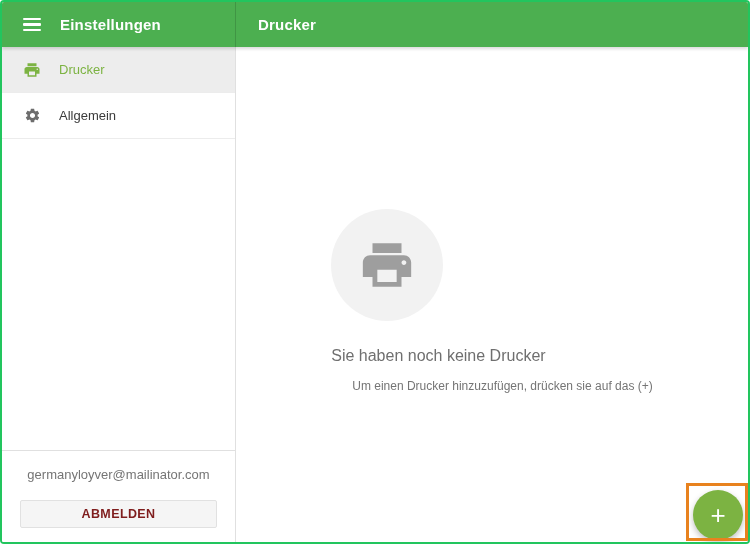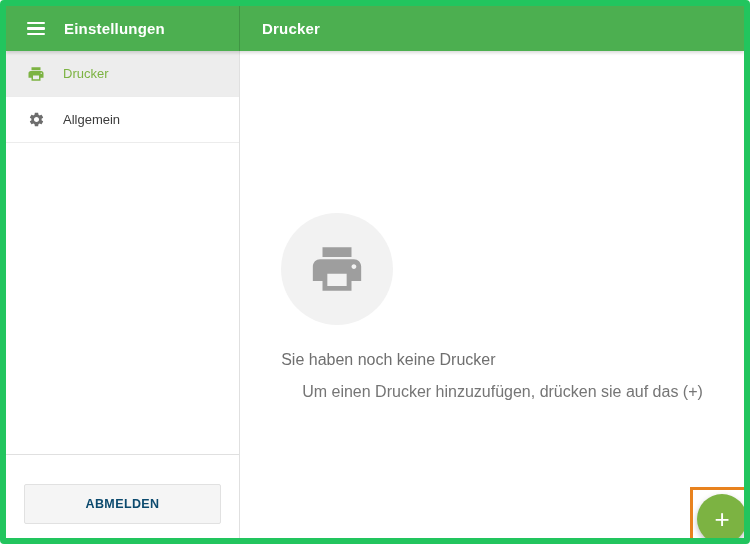--- a/index.html
+++ b/index.html
@@ -4,21 +4,21 @@
 <style>
   * { margin: 0; padding: 0; box-sizing: border-box; }
   html, body { background: #fff; }
   body {
     font-family: "Liberation Sans", sans-serif;
     width: 750px; height: 544px;
   }
   .device {
     position: relative;
     width: 750px; height: 544px;
-    border: 6px solid #22c55e;
+    border: 2px solid #22c55e;
     border-radius: 4px;
     background: #fff;
     overflow: hidden;
   }
   
   .header {
     position: absolute; top: 0; left: 0; right: 0;
     height: 45px;
     display: flex;
     background: #4caf50;
@@ -71,44 +71,44 @@
   .sidebar-footer {
     position: absolute; left: 0; right: 0; bottom: 0;
     border-top: 1px solid #e0e0e0;
     padding: 14px 18px 14px;
     text-align: center;
     background: #fff;
   }
   .account-email { font-size: 13px; color: #757575; line-height: 20px; }
   .logout-button {
     margin-top: 15px;
-    width: 100%; height: 40px;
+    width: 100%; height: 28px;
     background: #f5f5f5;
     border: 1px solid #e1e1e1;
     border-radius: 2px;
     font-family: "Liberation Sans", sans-serif;
     font-size: 12.5px; font-weight: 700; letter-spacing: 0.4px;
-    color: #0c4a6e;
+    color: #7f1d1d;
     cursor: pointer;
   }
   
   .content {
     flex: 1;
     position: relative;
     background: #fff;
     display: flex; flex-direction: column; align-items: center;
   }
   .empty-state { margin-top: 162px; display: flex; flex-direction: column; }
   .empty-circle {
     width: 112px; height: 112px; border-radius: 50%;
     background: #f2f2f2;
     display: flex; align-items: center; justify-content: center;
   }
   .empty-title { margin-top: 26px; font-size: 16px; color: #6f6f6f; }
-  .empty-subtitle { margin-top: 14px; font-size: 16px; color: #757575; margin-left: 21px; }
+  .empty-subtitle { margin-top: 14px; font-size: 12px; color: #757575; margin-left: 21px; }
   
   .fab {
     position: absolute; left: 691px; top: 488px;
     width: 50px; height: 50px; border-radius: 50%;
     background: #7cb342;
     border: none;
     box-shadow: 0 3px 6px rgba(0,0,0,0.25);
     color: #fff; font-size: 26px; font-weight: 300; line-height: 46px;
     font-family: "Liberation Sans", sans-serif;
     cursor: pointer;
@@ -156,20 +156,21 @@
       <div class="nav-item">
         <span class="nav-icon">
           <svg width="17" height="17" viewBox="0 0 24 24" fill="#6d6d6d">
             <path d="M19.14 12.94c.04-.3.06-.61.06-.94 0-.32-.02-.64-.07-.94l2.03-1.58c.18-.14.23-.41.12-.61l-1.92-3.32c-.12-.22-.37-.29-.59-.22l-2.39.96c-.5-.38-1.03-.7-1.62-.94l-.36-2.54c-.04-.24-.24-.41-.48-.41h-3.84c-.24 0-.43.17-.47.41l-.36 2.54c-.59.24-1.13.57-1.62.94l-2.39-.96c-.22-.08-.47 0-.59.22L2.74 8.87c-.12.21-.08.47.12.61l2.03 1.58c-.05.3-.09.63-.09.94s.02.64.07.94l-2.03 1.58c-.18.14-.23.41-.12.61l1.92 3.32c.12.22.37.29.59.22l2.39-.96c.5.38 1.03.7 1.62.94l.36 2.54c.05.24.24.41.48.41h3.84c.24 0 .44-.17.47-.41l.36-2.54c.59-.24 1.13-.56 1.62-.94l2.39.96c.22.08.47 0 .59-.22l1.92-3.32c.12-.22.07-.47-.12-.61l-2.01-1.58zM12 15.6c-1.98 0-3.6-1.62-3.6-3.6s1.62-3.6 3.6-3.6 3.6 1.62 3.6 3.6-1.62 3.6-3.6 3.6z"></path>
           </svg>
         </span>
         <span class="nav-label">Allgemein</span>
       </div>
 
       <div class="sidebar-footer">
+        <div class="account-email">germanyloyver@mailinator.com</div>
         <button class="logout-button">ABMELDEN</button>
       </div>
     </aside>
 
     <main class="content">
       <div class="empty-state">
         <div class="empty-circle">
           <svg width="58" height="58" viewBox="0 0 24 24" fill="#9e9e9e">
             <path d="M19 8H5c-1.66 0-3 1.34-3 3v6h4v4h12v-4h4v-6c0-1.66-1.34-3-3-3zm-3 11H8v-5h8v5zm3-7c-.55 0-1-.45-1-1s.45-1 1-1 1 .45 1 1-.45 1-1 1zm-1-9H6v4h12V3z"></path>
           </svg>

